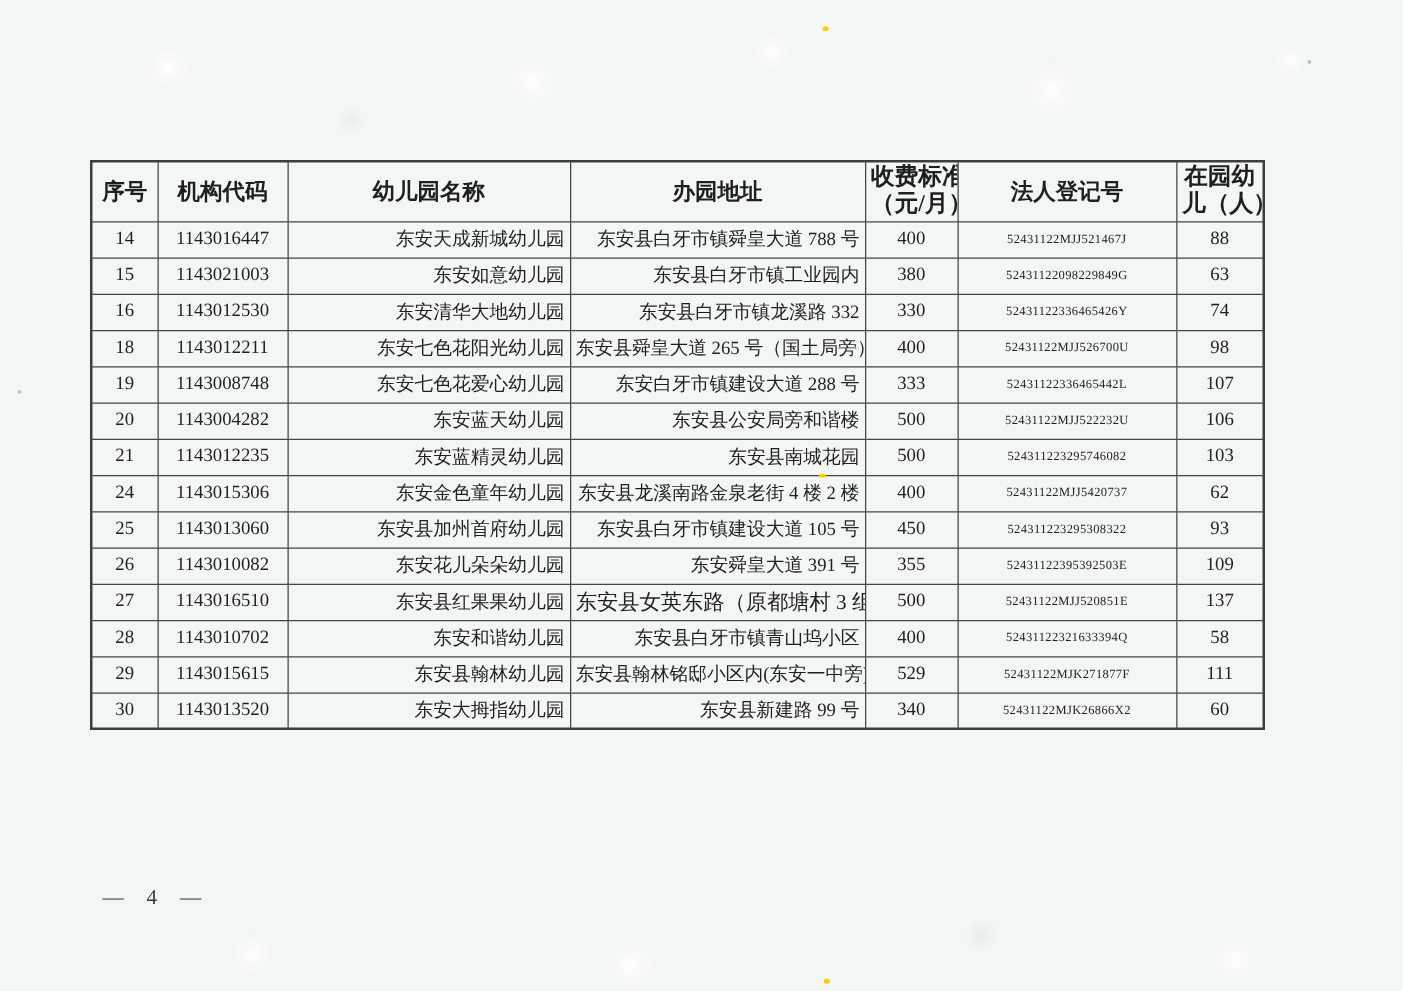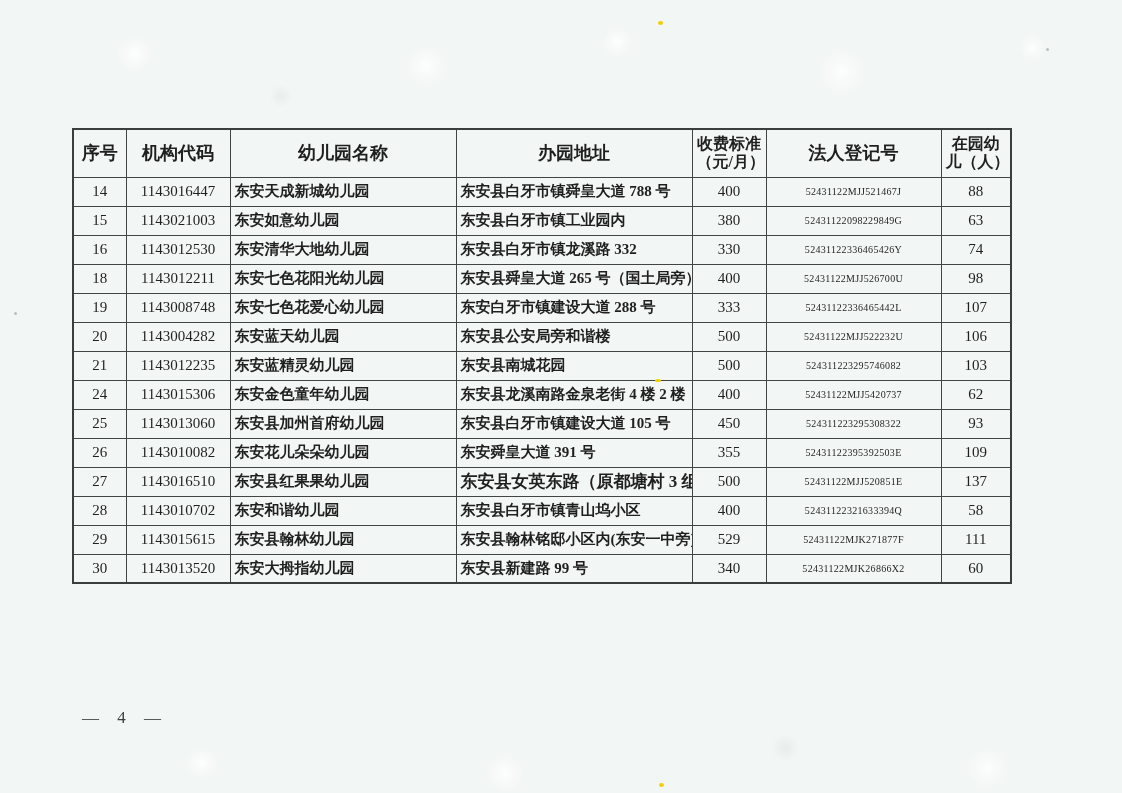--- a/index.html
+++ b/index.html
@@ -70,34 +70,33 @@
   thead tr { height: 48px; }
   tbody tr { height: 29px; }
 
   th {
     font-weight: 700;
     font-size: 18px;
     text-align: center;
     line-height: 1.15;
   }
   th .hdr-line { display: block; }
-  th.fee-hdr, th.children-hdr { font-size: 16px; font-weight: 700; }
+  th.fee-hdr, th.children-hdr { font-size: 19px; font-weight: 700; }
 
   td { font-size: 15px; }
   td.col-index,
   td.col-code,
   td.col-fee,
   td.col-legal,
   td.col-children {
     text-align: center;
   }
   td.col-name, td.col-address {
-    text-align: left;
+    text-align: right;
     padding-left: 9px;
-    font-weight: bold;
   }
   td.col-legal { font-size: 10px; letter-spacing: 0.3px; }
   td.col-address.small { font-size: 17px; }
 
   .pageno {
     position: absolute;
     left: 82px;
     top: 708px;
     font-size: 17px;
     letter-spacing: 7px;

